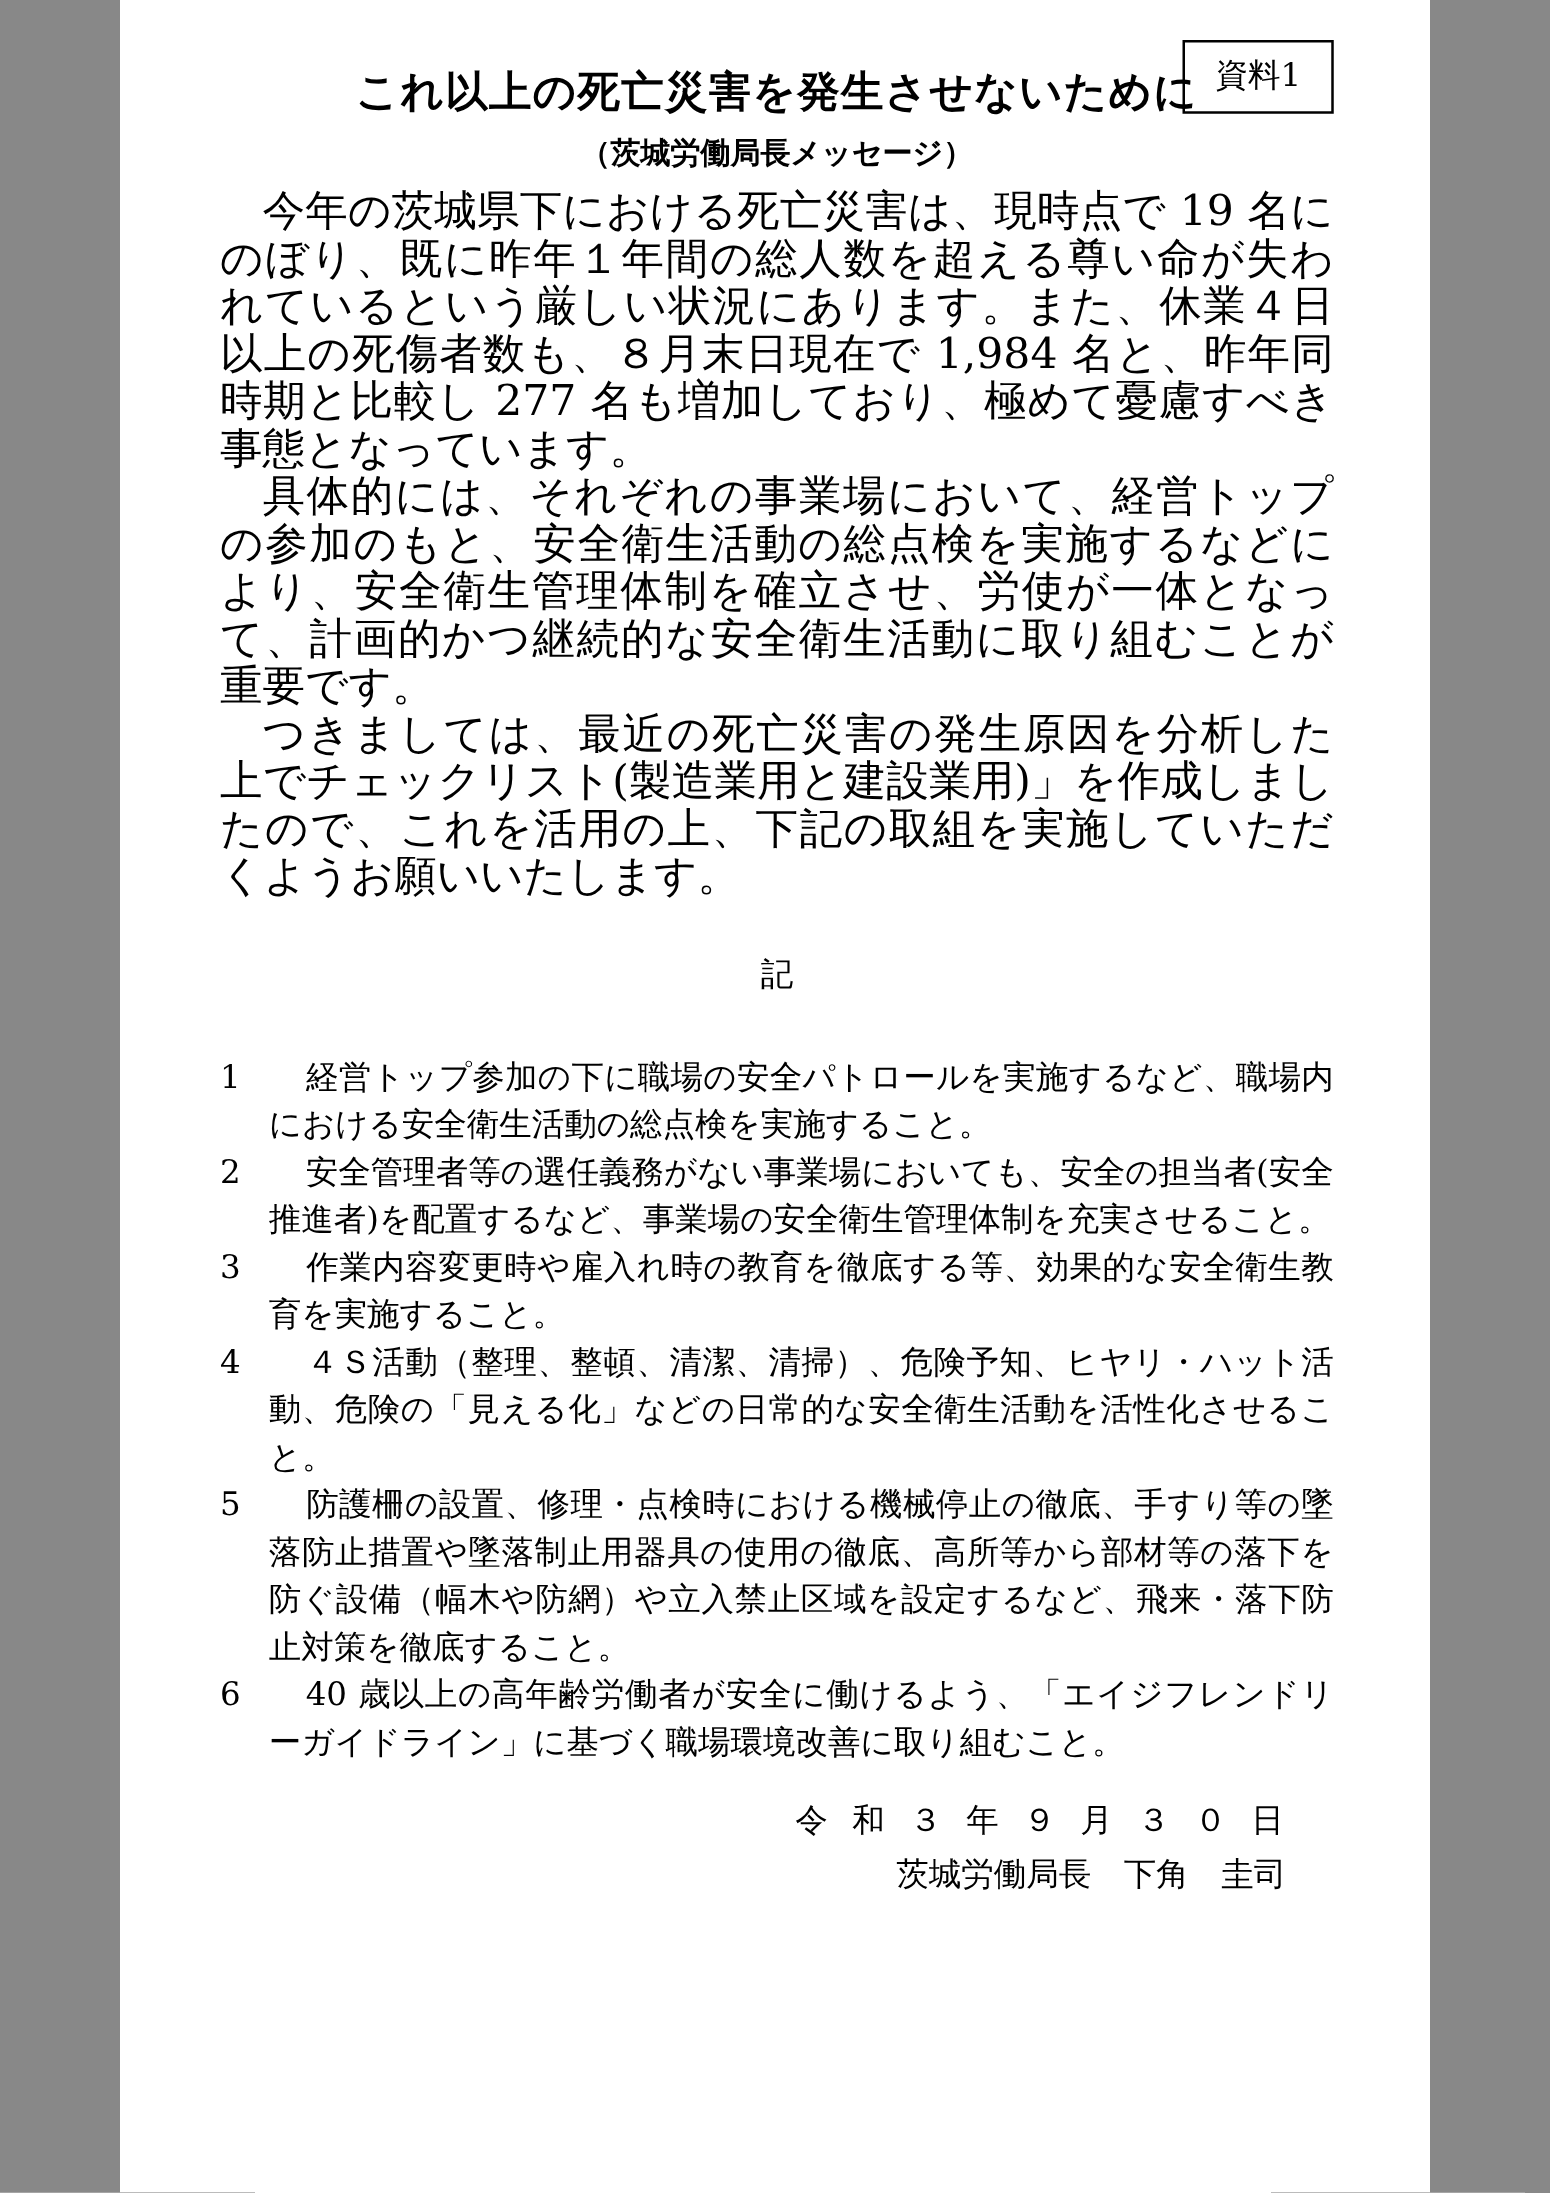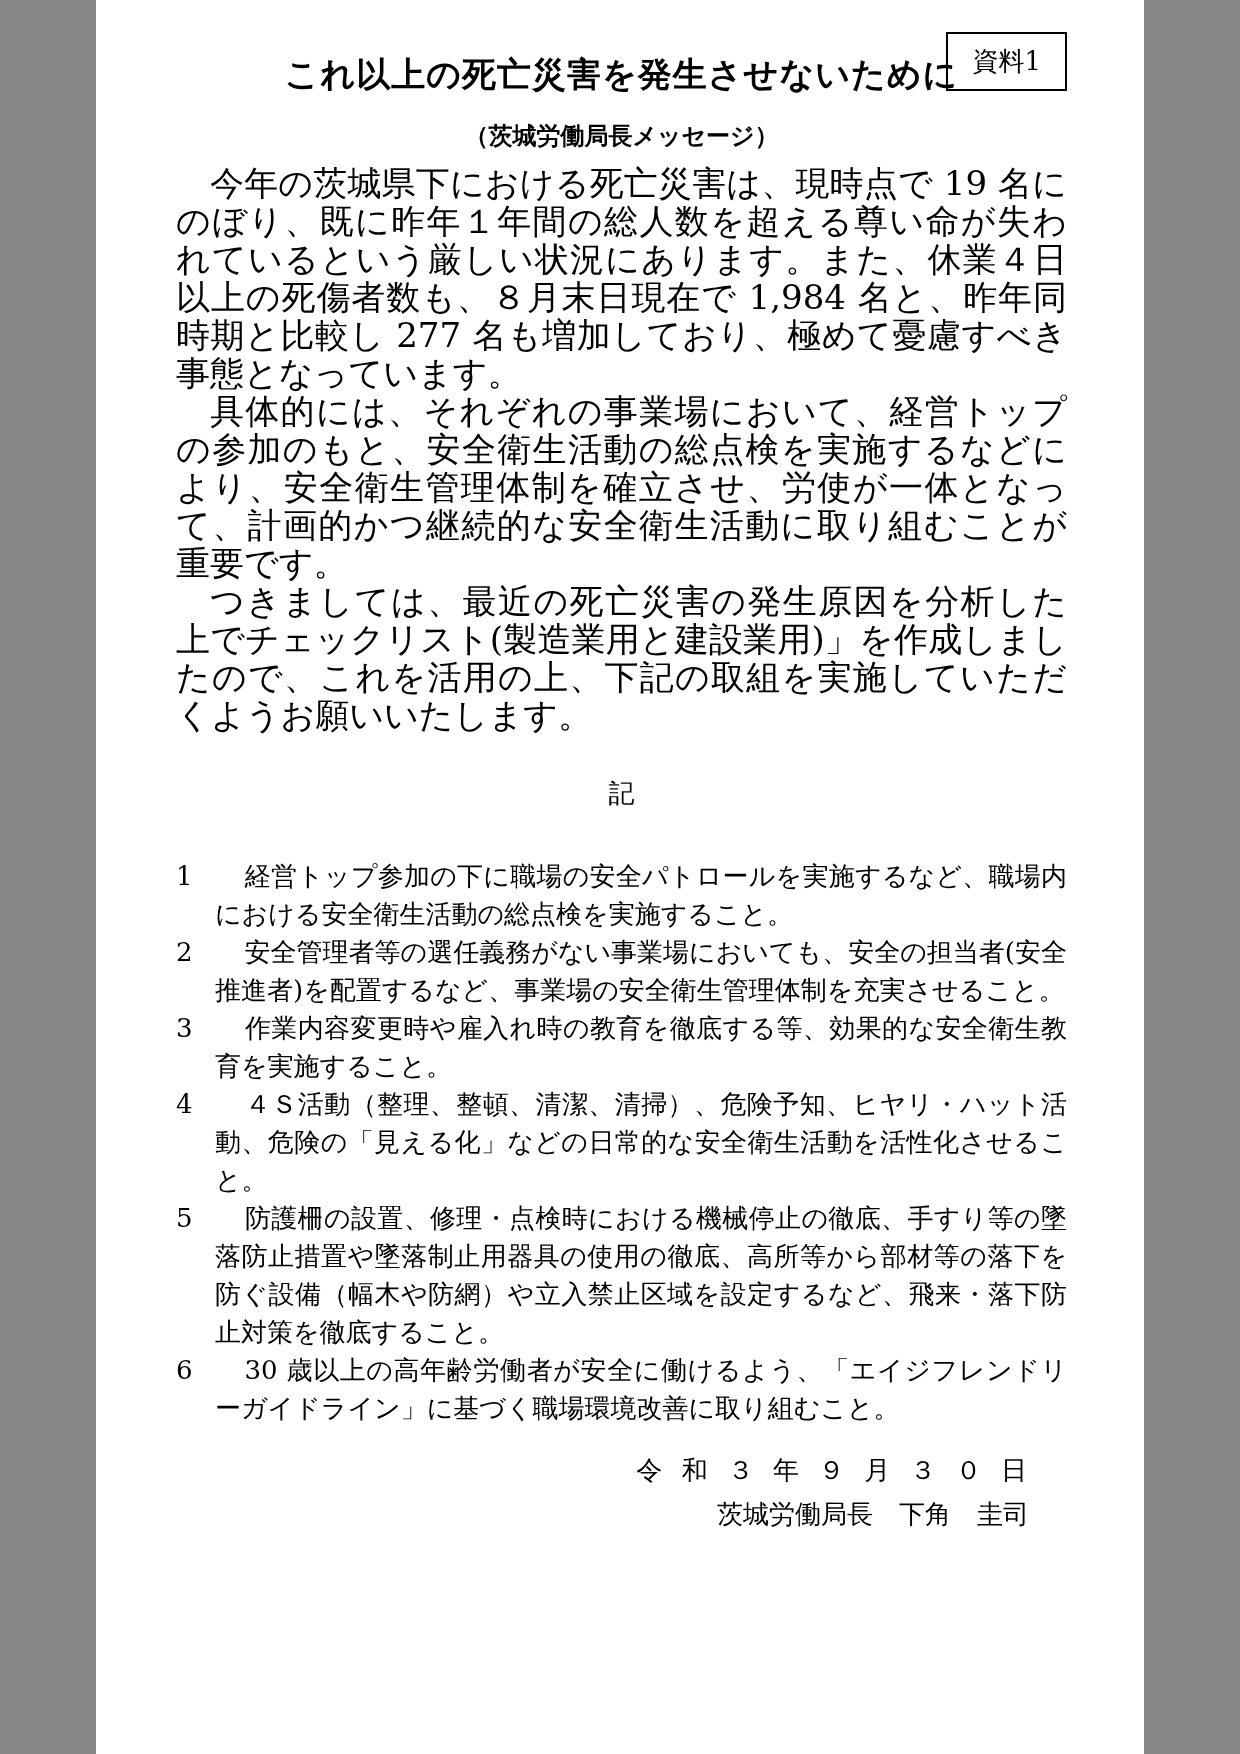--- a/index.html
+++ b/index.html
@@ -28,21 +28,21 @@
   }
   .title {
     padding-top: 52px;
     text-align: center;
     font-weight: bold;
     font-size: 34px;
     line-height: 1.3;
     letter-spacing: 1px;
   }
   .subtitle {
-    margin-top: 24px;
+    margin-top: 10px;
     text-align: center;
     font-weight: bold;
     font-size: 24px;
   }
   .body-text {
     margin-top: 12px;
     font-size: 34px;
     line-height: 38px;
     text-align: justify;
   }
@@ -109,21 +109,21 @@
       <p class="list-item">
         <span class="li-num">3</span><span class="li-text">作業内容変更時や雇入れ時の教育を徹底する等、効果的な安全衛生教育を実施すること。</span>
       </p>
       <p class="list-item">
         <span class="li-num">4</span><span class="li-text">４Ｓ活動（整理、整頓、清潔、清掃）、危険予知、ヒヤリ・ハット活動、危険の「見える化」などの日常的な安全衛生活動を活性化させること。</span>
       </p>
       <p class="list-item">
         <span class="li-num">5</span><span class="li-text">防護柵の設置、修理・点検時における機械停止の徹底、手すり等の墜落防止措置や墜落制止用器具の使用の徹底、高所等から部材等の落下を防ぐ設備（幅木や防網）や立入禁止区域を設定するなど、飛来・落下防止対策を徹底すること。</span>
       </p>
       <p class="list-item">
-        <span class="li-num">6</span><span class="li-text">30 歳以上の高年齢労働者が安全に働けるよう、「エイジフレンドリーガイドライン」に基づく職場環境改善に取り組むこと。</span>
+        <span class="li-num">6</span><span class="li-text">40 歳以上の高年齢労働者が安全に働けるよう、「エイジフレンドリーガイドライン」に基づく職場環境改善に取り組むこと。</span>
       </p>
     </div>
 
     <div class="closing">
       <div class="date">令 和 ３ 年 ９ 月 ３ ０ 日</div>
       <div class="signer">茨城労働局長　下角　圭司</div>
     </div>
 
   </div>
 </div>

